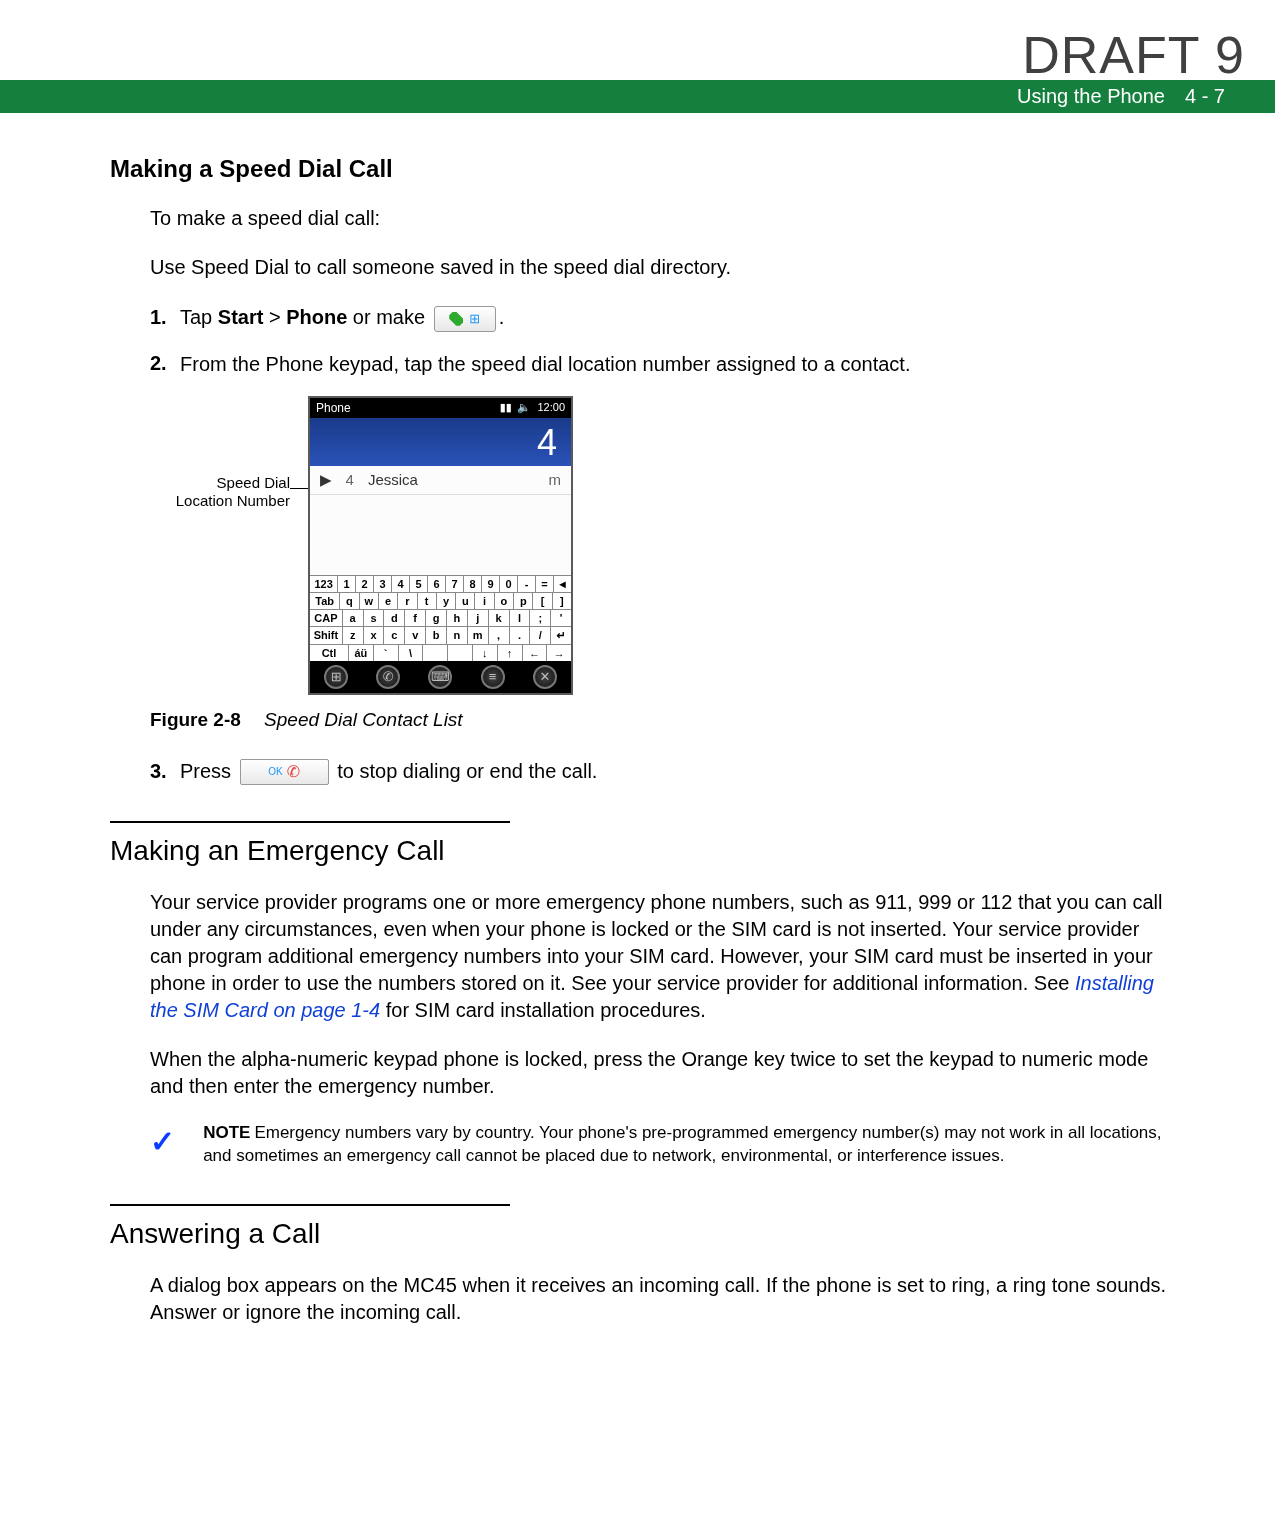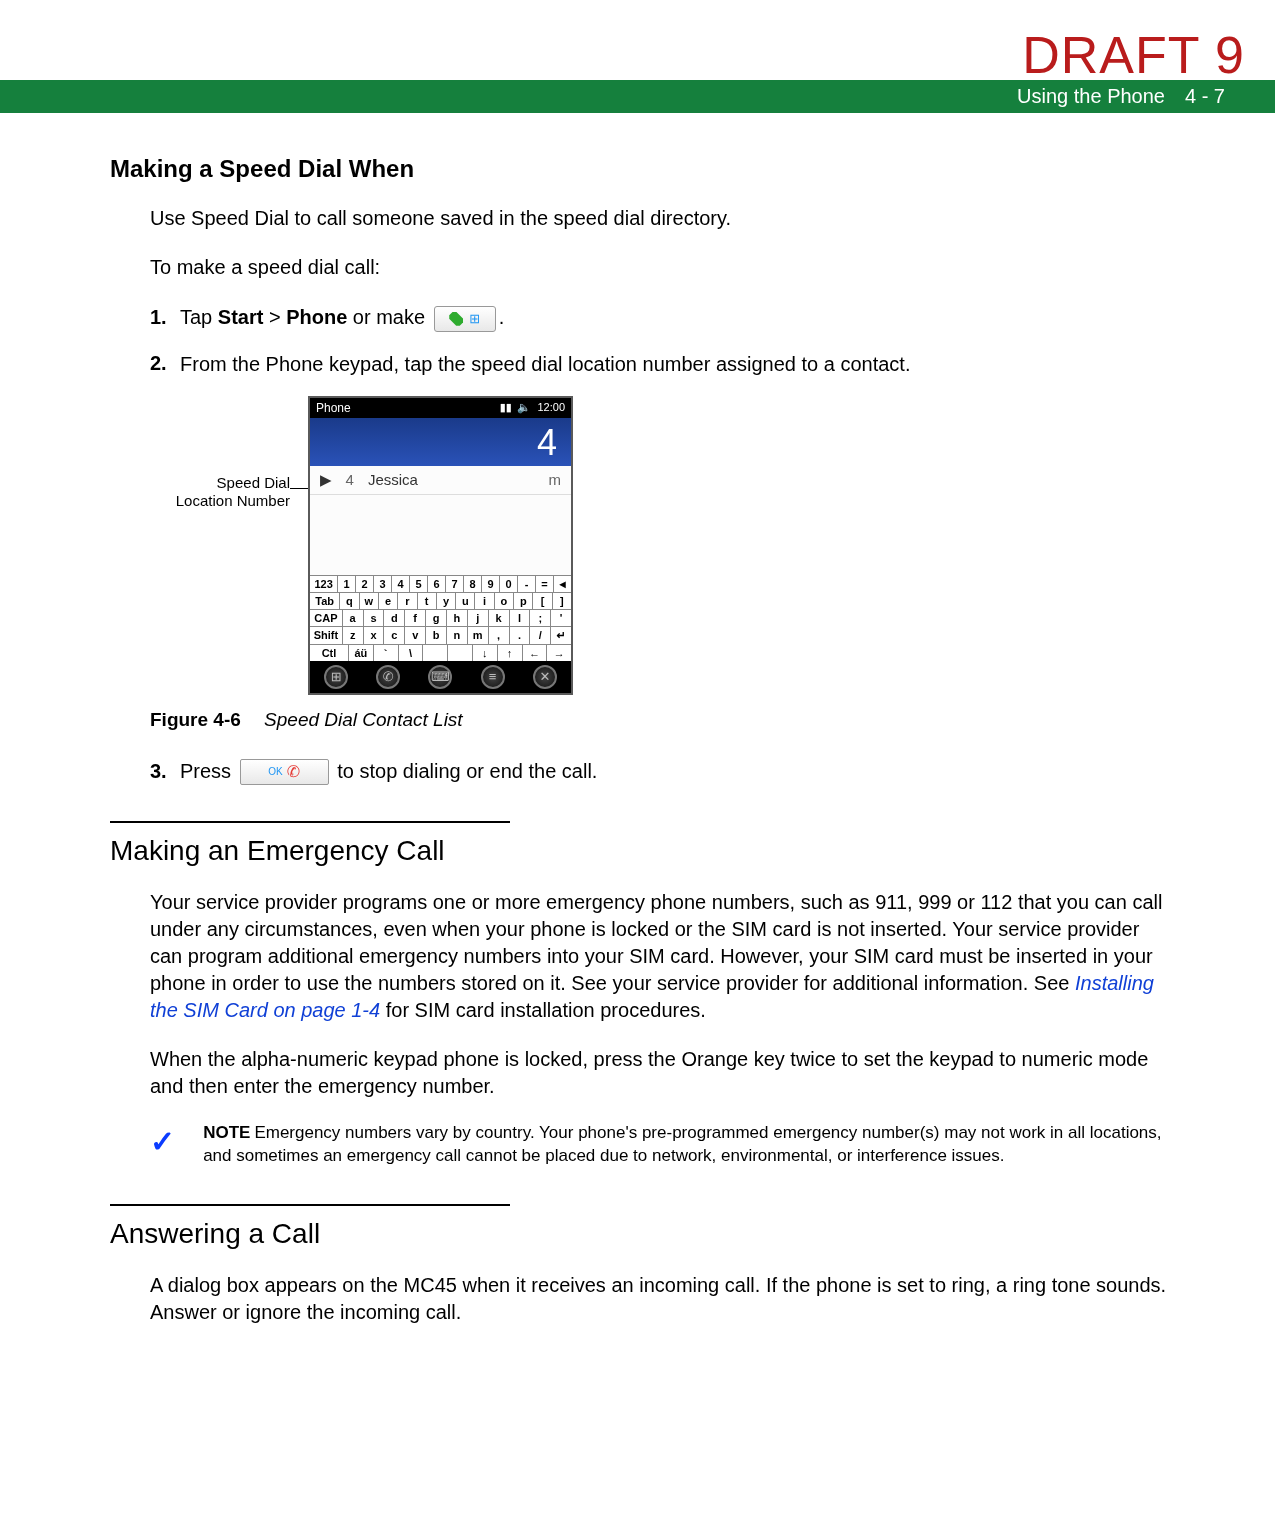--- a/index.html
+++ b/index.html
@@ -9,21 +9,21 @@
     width: 1275px;
     height: 1525px;
     position: relative;
     color: #000;
   }
   .draft-stamp {
     position: absolute;
     top: 25px;
     right: 30px;
     font-size: 52px;
-    color: #b91c1c;
+    color: #404040;
     font-weight: 400;
     letter-spacing: 1px;
   }
   .header-bar {
     position: absolute;
     top: 80px;
     left: 0;
     right: 0;
     height: 33px;
     background: #15803d;
@@ -251,23 +251,23 @@
 
 <div class="draft-stamp">DRAFT 9</div>
 
 <div class="header-bar">
   <span>Using the Phone</span>
   <span class="page-num">4 - 7</span>
 </div>
 
 <div class="content">
 
-  <div class="sub-heading">Making a Speed Dial When</div>
+  <div class="sub-heading">Making a Speed Dial Call</div>
+  <div class="body-text">To make a speed dial call:</div>
   <div class="body-text">Use Speed Dial to call someone saved in the speed dial directory.</div>
-  <div class="body-text">To make a speed dial call:</div>
 
   <div class="step-list">
     <div class="step">
       <span class="step-num">1.</span>
       <span class="step-content">
         <span>Tap </span><b>Start</b><span> &gt; </span><b>Phone</b><span> or make </span><span class="phone-btn green-call"></span><span>.</span>
       </span>
     </div>
     <div class="step">
       <span class="step-num">2.</span>
@@ -376,21 +376,21 @@
         <span class="circ">⊞</span>
         <span class="circ">✆</span>
         <span class="circ">⌨</span>
         <span class="circ">≡</span>
         <span class="circ">✕</span>
       </div>
     </div>
   </div>
 
   <div class="figure-caption">
-    <span class="fig-label">Figure 4-6</span>
+    <span class="fig-label">Figure 2-8</span>
     <span class="fig-title">Speed Dial Contact List</span>
   </div>
 
   <div class="step-list">
     <div class="step">
       <span class="step-num">3.</span>
       <span class="step-content">
         <span>Press </span><span class="end-call-btn">
             <span>OK</span>
             <span class="red-phone">✆</span>

